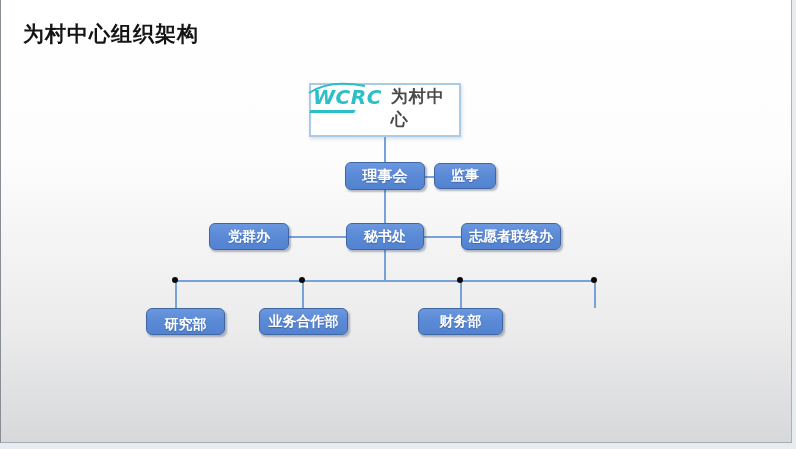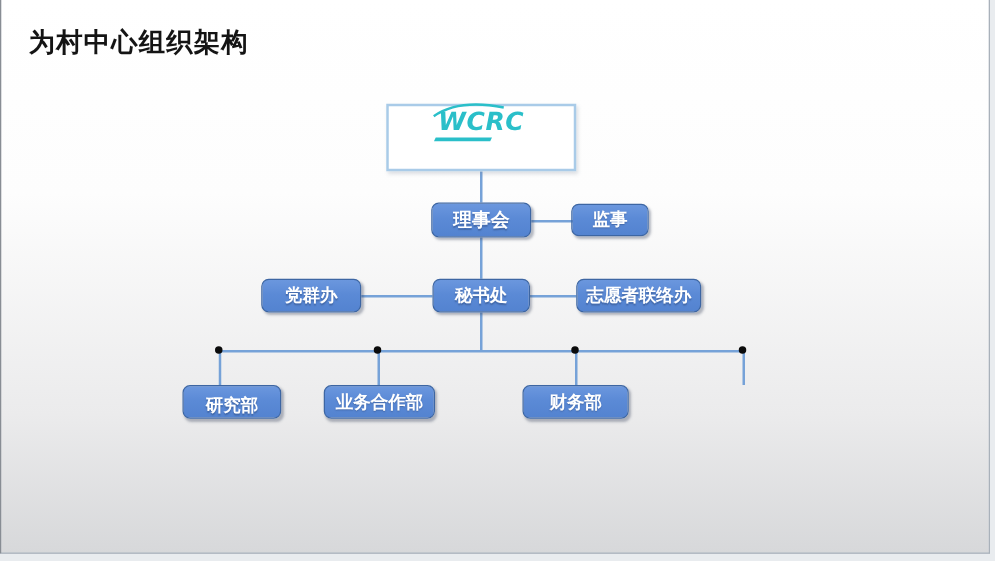--- a/index.html
+++ b/index.html
@@ -23,21 +23,21 @@
   .node {
     position:absolute; display:flex; align-items:center; justify-content:center;
     background:linear-gradient(180deg,#6b97de 0%,#5b8ad6 45%,#5383d0 100%);
     border:1.5px solid #3d66a3; border-radius:6px;
     box-shadow:1.5px 2px 2px rgba(50,60,85,0.35);
     color:#ffffff; font-weight:bold; font-size:14px;
     text-shadow:0 1px 1px rgba(30,50,90,0.35);
     box-sizing:border-box; white-space:nowrap;
   }
   .n-board      { left:344px; top:162px; width:80px;  height:28px; font-size:15px; }
-  .n-supervisor { left:456px; top:163px; width:62px;  height:26px; }
+  .n-supervisor { left:433px; top:163px; width:62px;  height:26px; }
   .n-party      { left:208px; top:223px; width:80px;  height:27px; }
   .n-secretariat{ left:345px; top:223px; width:78px;  height:27px; }
   .n-volunteer  { left:460px; top:223px; width:100px; height:27px; }
   .n-research   { left:145px; top:308px; width:79px;  height:27px;align-items:flex-end; }
   .n-bizco      { left:258px; top:308px; width:89px;  height:27px; }
   .n-finance    { left:417px; top:308px; width:85px;  height:27px; }
   .n-admin      { left:549px; top:308px; width:89px;  height:27px; }
   
   .n-logo {
     position:absolute; left:308px; top:83px; width:152px; height:54px;
@@ -101,20 +101,21 @@
     <div class="dot d4"></div>
 
     <div class="n-logo">
       <span class="wcrc">
         <svg class="wcrc-swoosh" width="60" height="16" viewBox="0 0 60 16">
           <path d="M2 14 Q 22 0 58 7" stroke="#2abfc9" stroke-width="2" fill="none"></path>
         </svg>
         <span>WCRC</span>
         <span class="wcrc-underline"></span>
       </span>
+      <span class="logo-name">为村中心</span>
     </div>
 
     <div class="node n-board">
       <span>理事会</span>
     </div>
     <div class="node n-supervisor">
       <span>监事</span>
     </div>
 
     <div class="node n-party">

